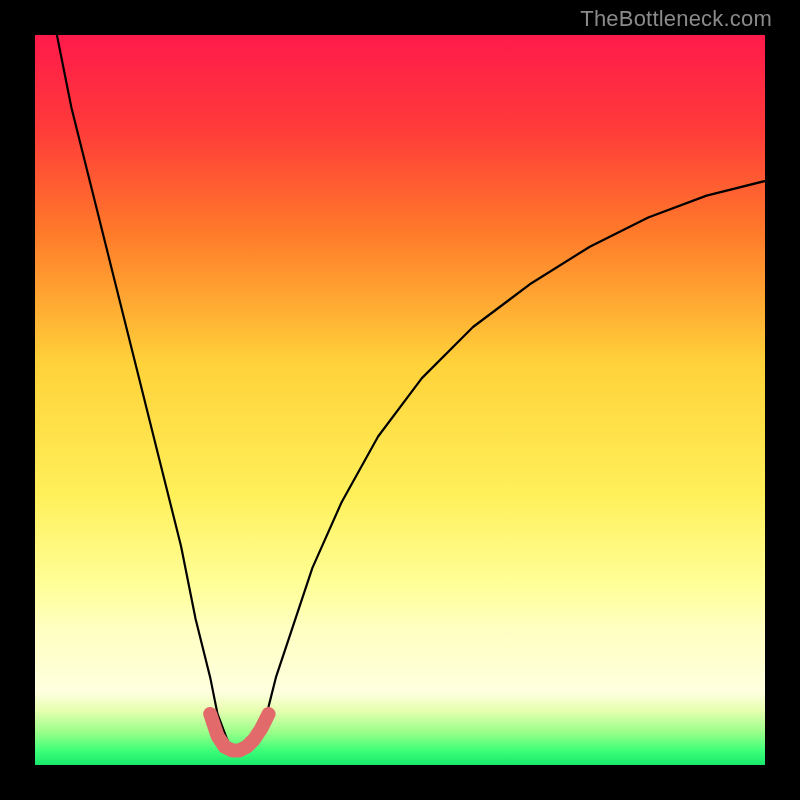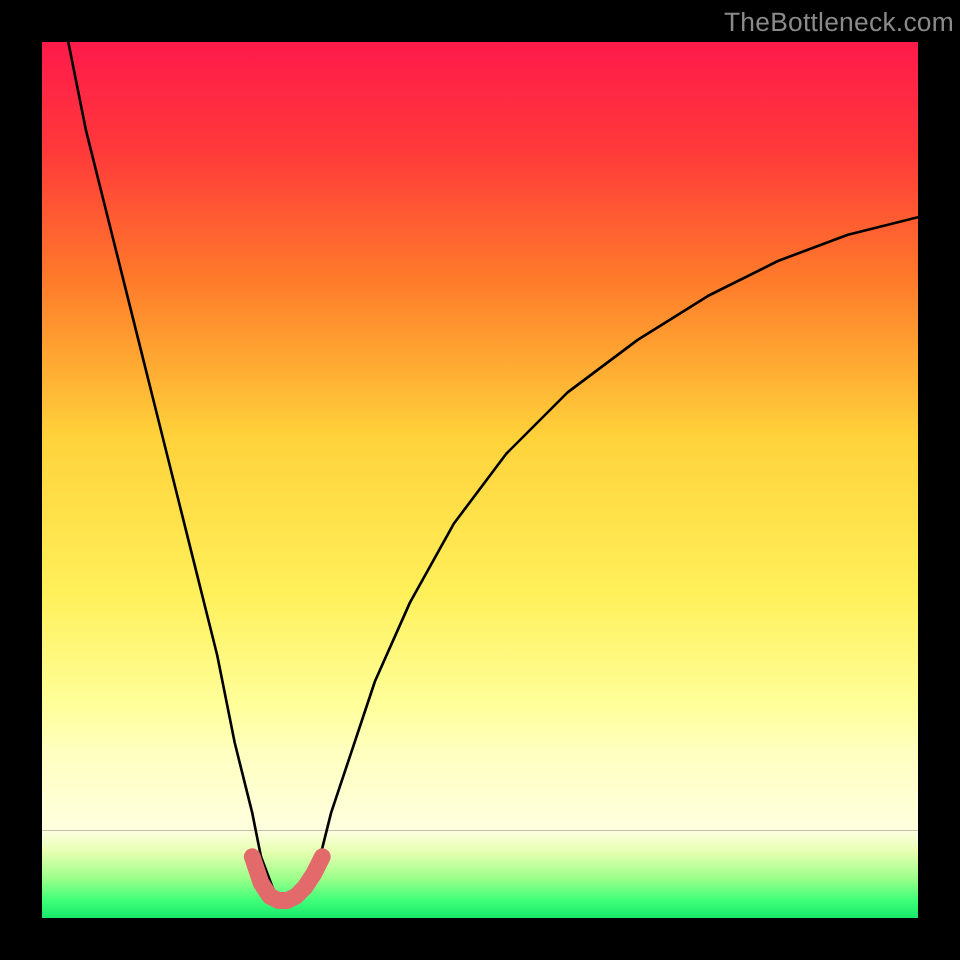--- a/index.html
+++ b/index.html
@@ -35,21 +35,21 @@
   }
   .lower {
     position: absolute;
     left: 0;
     width: 100%;
     
   }
   .watermark {
     position: absolute;
     top: 6px;
-    right: 5px;
+    right: 28px;
     font-family: Arial, Helvetica, sans-serif;
     font-size: 22px;
     color: #8a8a8a;
     letter-spacing: 0.2px;
   }
   svg.curves {
     position: absolute;
     left: 0;
     top: 0;
     width: 100%;

